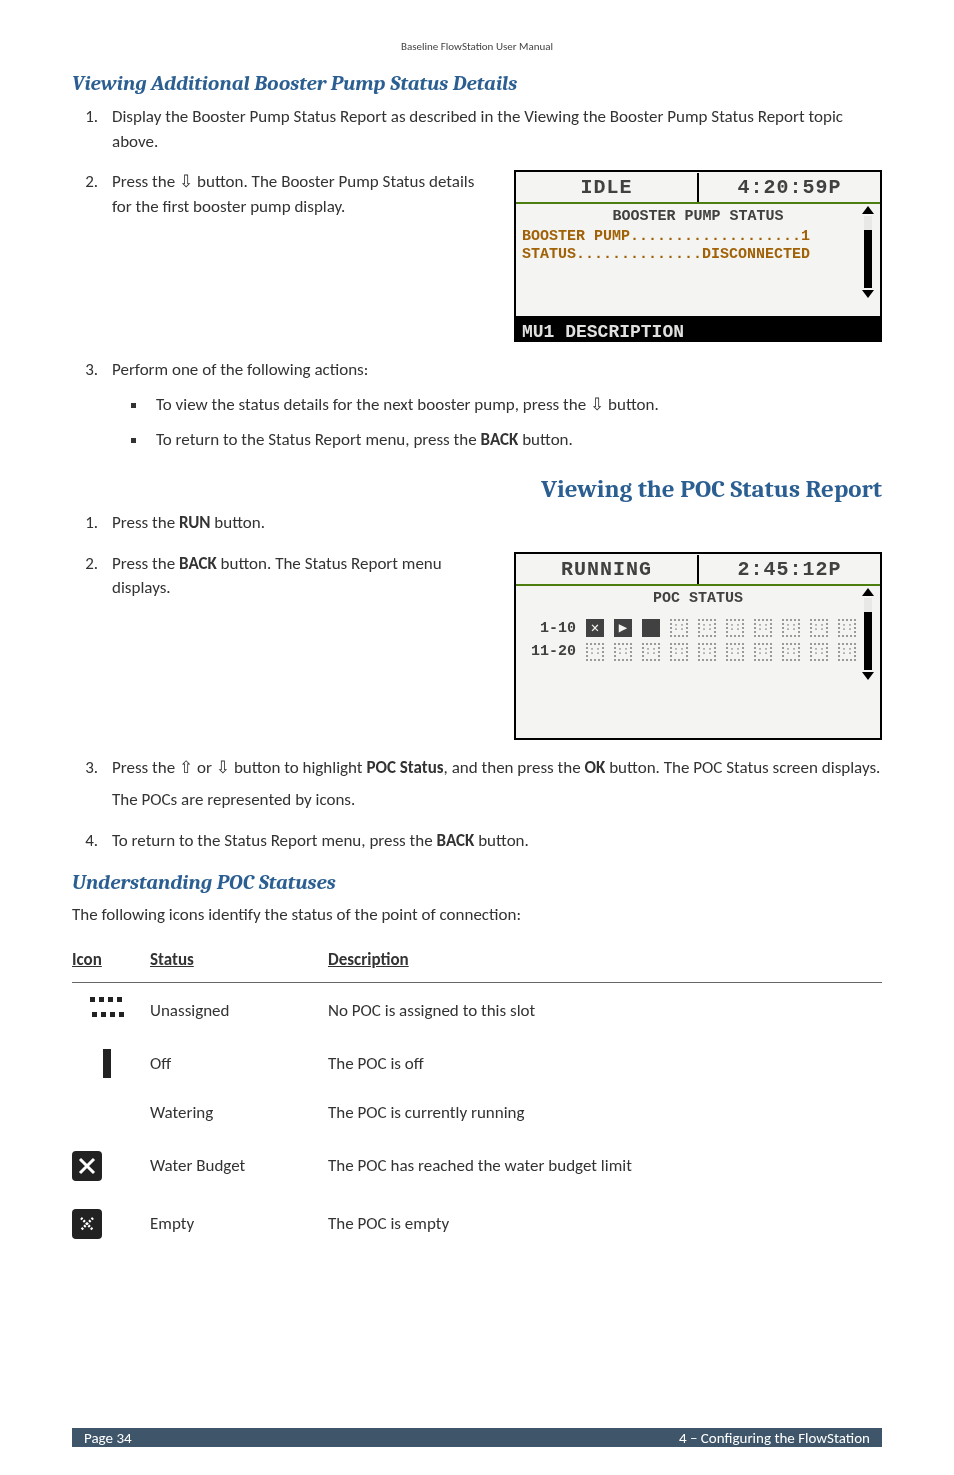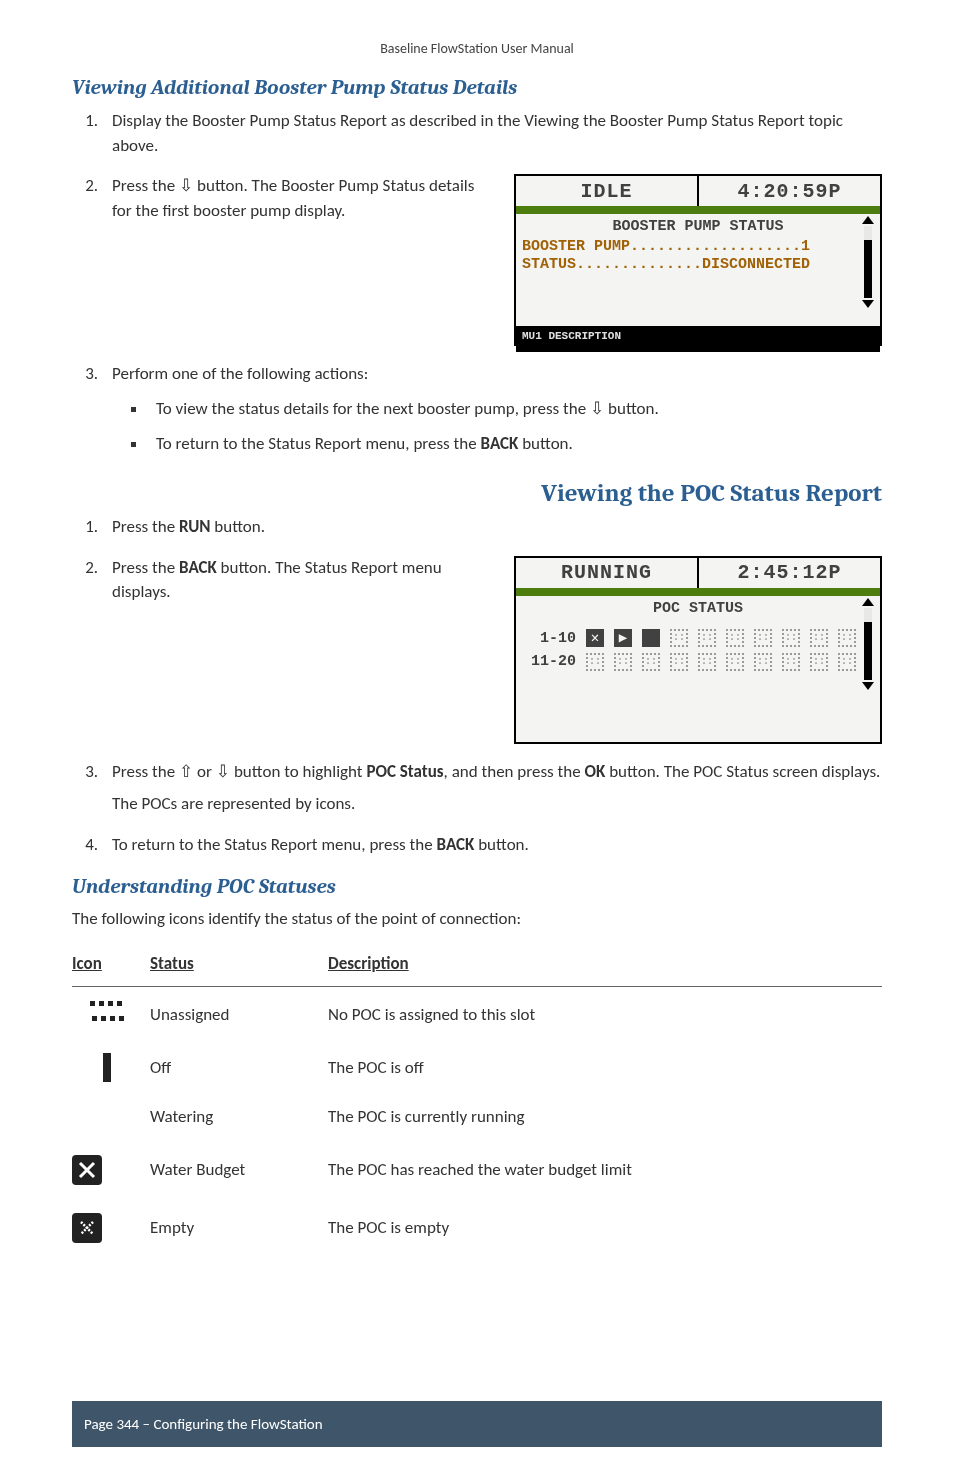--- a/index.html
+++ b/index.html
@@ -12,21 +12,21 @@
     min-height: 1475px;
     margin: 0 auto;
     padding: 40px 72px 0 72px;
     box-sizing: border-box;
     font-family: Calibri, "Segoe UI", Arial, sans-serif;
     color: #333;
     position: relative;
   }
   .running-head {
     text-align: center;
-    font-size: 14px;
+    font-size: 11px;
     color: #444;
     margin-bottom: 18px;
   }
   h3.subhead {
     font-family: Cambria, Georgia, serif;
     font-style: italic;
     font-weight: bold;
     color: #2b5e91;
     font-size: 21px;
     margin: 4px 0 10px 0;
@@ -70,22 +70,23 @@
   .lcd {
     flex: 0 0 368px;
     height: 172px;
     border: 2px solid #000;
     background: #f4f4f2;
     box-sizing: border-box;
     font-family: "Courier New", monospace;
   }
   .lcd-top {
     display: flex;
-    border-bottom: 8px solid #4d7c0f;
+    border-bottom: 2px solid #4d7c0f;
     height: 30px;
+    align-items: flex-end;
   }
   .lcd-top .cell {
     display: flex;
     align-items: center;
     justify-content: center;
     font-weight: bold;
     font-size: 20px;
     color: #414141;
     letter-spacing: 1px;
     font-family: "Courier New", monospace;
@@ -140,21 +141,21 @@
     height: 14px;
     position: absolute;
     top: 0; left: 0;
   }
   .lcd-foot {
     height: 26px;
     box-sizing: border-box;
     background: #000;
     color: #e0e0df;
     font-weight: bold;
-    font-size: 11px;
+    font-size: 18px;
     padding: 3px 6px;
     font-family: "Courier New", monospace;
   }
   .poc-icons {
     display: flex;
     gap: 10px;
     padding: 8px 24px 0 10px;
     align-items: center;
   }
   .pi-label {
@@ -231,24 +232,24 @@
     display: flex; align-items: center; justify-content: center;
   }
   .ic-x svg { width: 20px; height: 20px; }
 
   .footer {
     position: absolute;
     left: 72px; right: 72px;
     bottom: 28px;
     background: #3f5569;
     color: #fff;
-    height: 46px;
+    height: 19px;
     display: flex;
     align-items: center;
-    justify-content: flex-start;
+    justify-content: space-between;
     padding: 0 12px;
     font-size: 15px;
   }
 </style>
 </head>
 <body>
 
 <div class="page">
 
   <div class="running-head">Baseline FlowStation User Manual</div>

